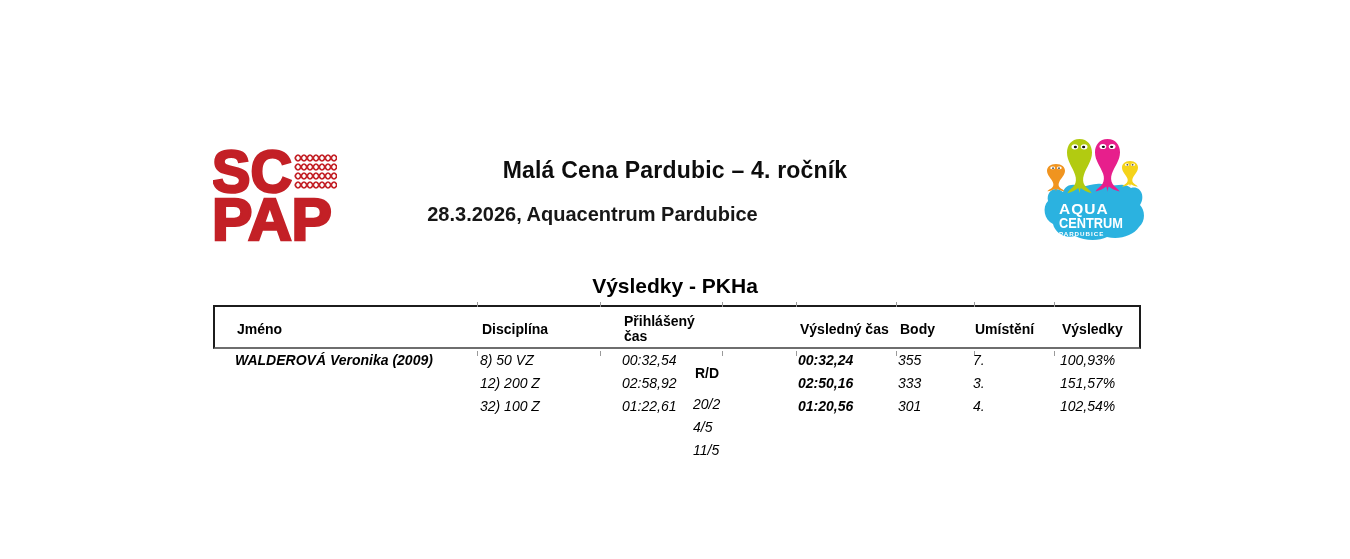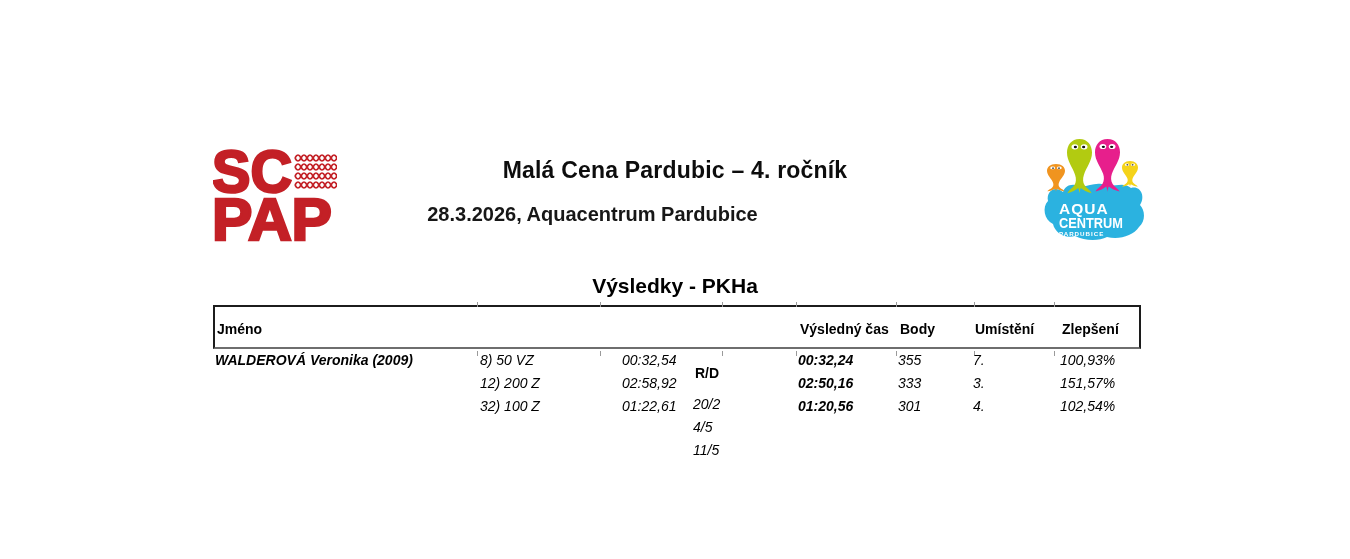--- a/index.html
+++ b/index.html
@@ -23,21 +23,21 @@
   .hcell{position:absolute;top:0;height:44px;display:flex;align-items:center;
     font-size:14px;font-weight:bold;color:#000;line-height:15px;}
   .tick{position:absolute;width:1px;background:#9a9a9a;}
   .tick.top{top:-5px;height:5px;}
   .tick.bot{top:44px;height:5px;}
   .trow{position:absolute;left:0;width:928px;height:23px;}
   .dcell{position:absolute;top:0;height:23px;line-height:23px;font-size:14px;
     white-space:nowrap;color:#000;font-style:italic;}
   .b{font-weight:bold;}
   
-  .c0{left:2px;width:252px;}  .c1{left:267px;width:112px;}
+  .c0{left:22px;width:252px;}  .c1{left:267px;width:112px;}
   .c2{left:409px;width:92px;} .c3{left:480px;width:62px;margin-top:44px;}
   .c4{left:585px;width:98px;white-space:nowrap;} .c5{left:685px;width:68px;}
   .c6{left:760px;width:78px;white-space:nowrap;} .c7{left:847px;width:78px;}
 </style>
 </head>
 <body>
 
 <div class="scpap-logo">
   <svg width="124" height="96" viewBox="0 0 124 96">
     <text x="-1" y="45" font-size="60" font-weight="bold" textLength="80" lengthAdjust="spacingAndGlyphs" style="font-family:'Liberation Sans',sans-serif" stroke-width="2.6" fill="#c32026" stroke="#c32026">SC</text>
@@ -83,25 +83,27 @@
     <text x="17" y="92" font-size="14" font-weight="bold" textLength="64" lengthAdjust="spacingAndGlyphs" style="font-family:'Liberation Sans',sans-serif" fill="#ffffff">CENTRUM</text>
     <text x="17" y="100" font-size="6.2" font-weight="bold" letter-spacing="1" style="font-family:'Liberation Sans',sans-serif" fill="#ffffff">PARDUBICE</text>
   </svg>
 </div>
 
 <div class="results-heading">Výsledky - PKHa</div>
 
 <div class="results-table">
   <div class="thead">
     <div class="hcell c0">Jméno</div>
+    <div class="hcell c1">Disciplína</div>
+    <div class="hcell c2">Přihlášený čas</div>
     <div class="hcell c3">R/D</div>
     <div class="hcell c4">Výsledný čas</div>
     <div class="hcell c5">Body</div>
     <div class="hcell c6">Umístění</div>
-    <div class="hcell c7">Zlepšení</div>
+    <div class="hcell c7">Výsledky</div>
 
     <div class="tick top" style="left:262px"></div>
     <div class="tick top" style="left:385px"></div>
     <div class="tick top" style="left:507px"></div>
     <div class="tick top" style="left:581px"></div>
     <div class="tick top" style="left:681px"></div>
     <div class="tick top" style="left:759px"></div>
     <div class="tick top" style="left:839px"></div>
     <div class="tick bot" style="left:262px"></div>
     <div class="tick bot" style="left:385px"></div>

